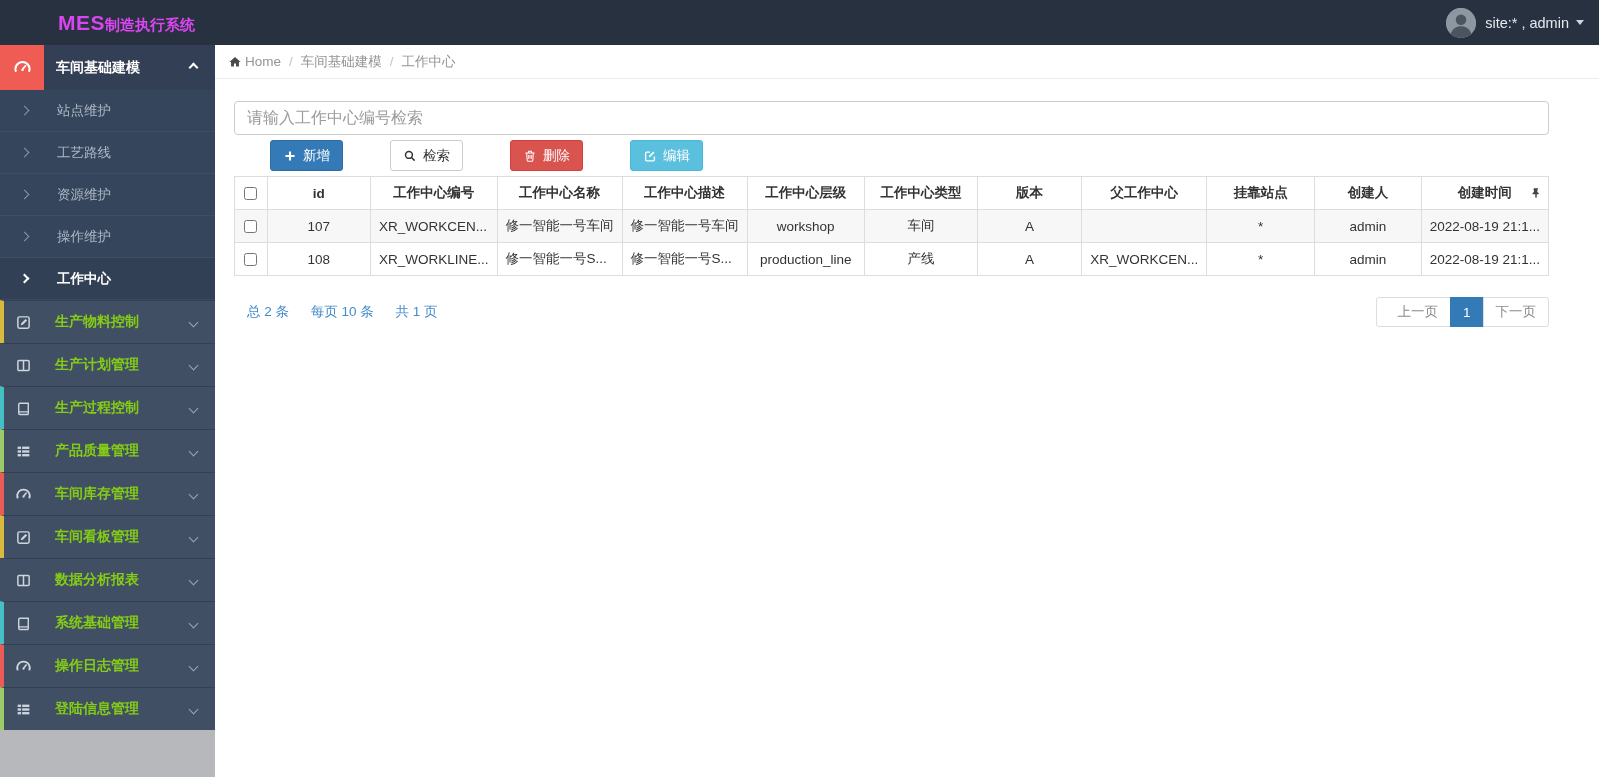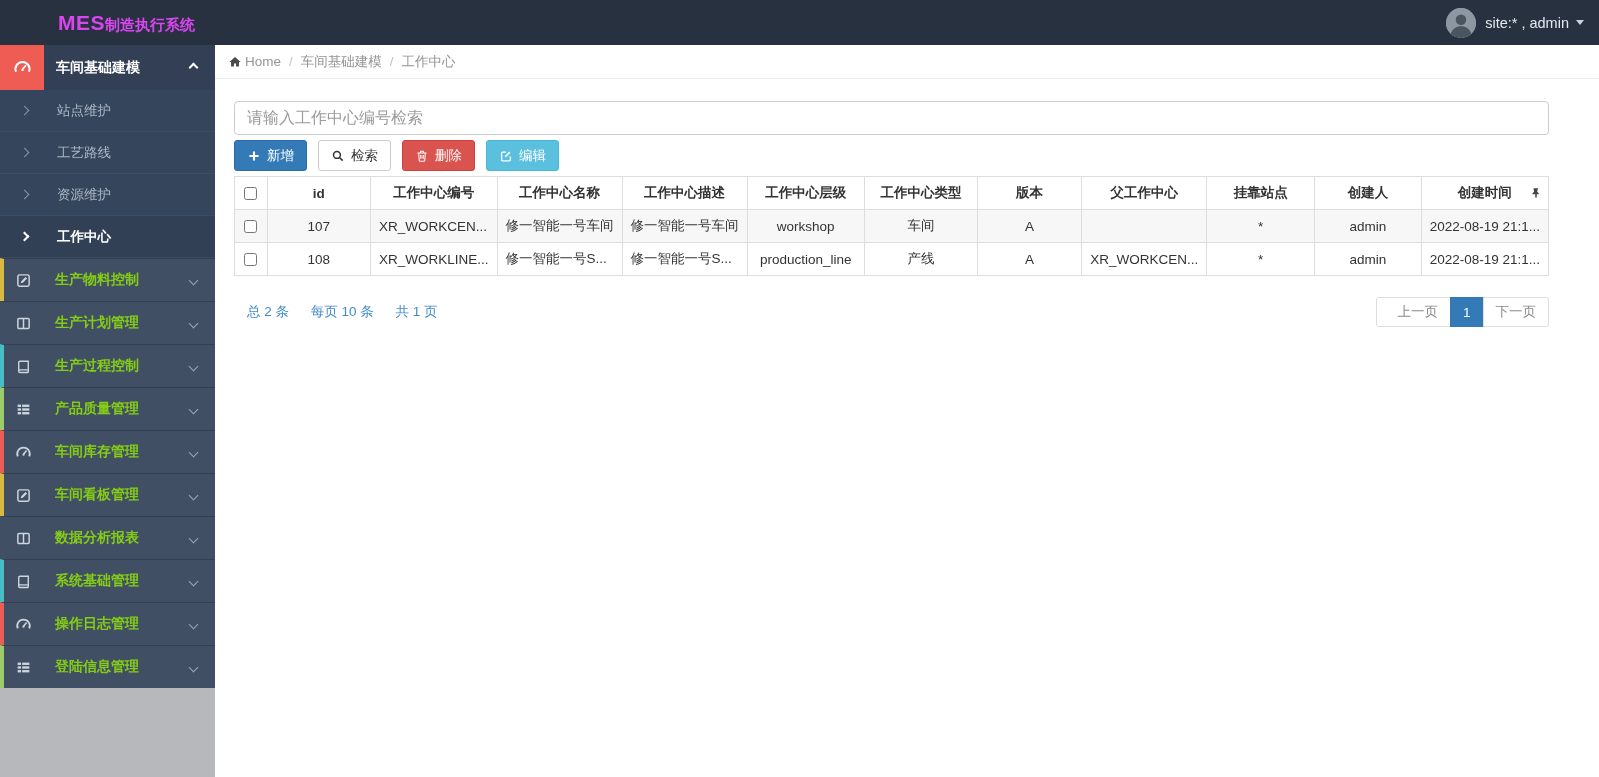--- a/index.html
+++ b/index.html
@@ -64,21 +64,21 @@
   .crumb { color:#949494; }
   
   .main { padding:22px 50px 0 19px; }
   .search-input { width:100%; height:32px; border:1px solid #ccc; border-radius:4px;
                   padding:16px 12px; font-size:16px; color:#555; outline:none;
                   font-family:inherit; }
   .search-input::placeholder { color:#9b9b9b; }
   .btn-row { margin-top:5px; display:flex; }
   .btn { height:31px; border-radius:3px; font-size:13.5px; padding:0 12px;
          display:inline-flex; align-items:center; cursor:pointer; margin-right:11px;
-         border:1px solid transparent; font-family:inherit; }
+         border:1px solid transparent; font-family:inherit;margin-left:36px; }
   .btn .bic { width:14px; height:14px; margin-right:6px; }
   .btn .bic svg { width:100%; height:100%; display:block; }
   .btn-add    { background:#337ab7; border-color:#2e6da4; color:#fff; }
   .btn-search { background:#fff; border-color:#ccc; color:#333; }
   .btn-del    { background:#d9534f; border-color:#d43f3a; color:#fff; }
   .btn-edit   { background:#5bc0de; border-color:#46b8da; color:#fff; }
   
   table { border-collapse:collapse; width:100%; margin-top:5px; font-size:13.5px; }
   th, td { border:1px solid #ddd; padding:7px 8px; text-align:center; color:#333;
            white-space:nowrap; overflow:hidden; }
@@ -146,20 +146,24 @@
           <span class="chev right"></span>
           <span class="lbl">站点维护</span>
         </div>
         <div class="submenu-item">
           <span class="chev right"></span>
           <span class="lbl">工艺路线</span>
         </div>
         <div class="submenu-item">
           <span class="chev right"></span>
           <span class="lbl">资源维护</span>
+        </div>
+        <div class="submenu-item">
+          <span class="chev right"></span>
+          <span class="lbl">操作维护</span>
         </div>
         <div class="submenu-item active">
           <span class="chev right"></span>
           <span class="lbl">工作中心</span>
         </div>
       </div>
 
       <div class="nav-item" style="border-left-color:#d9b93f">
         <span class="ic">
             <svg viewBox="0 0 16 16" fill="none" stroke="currentColor" stroke-width="1.4">

